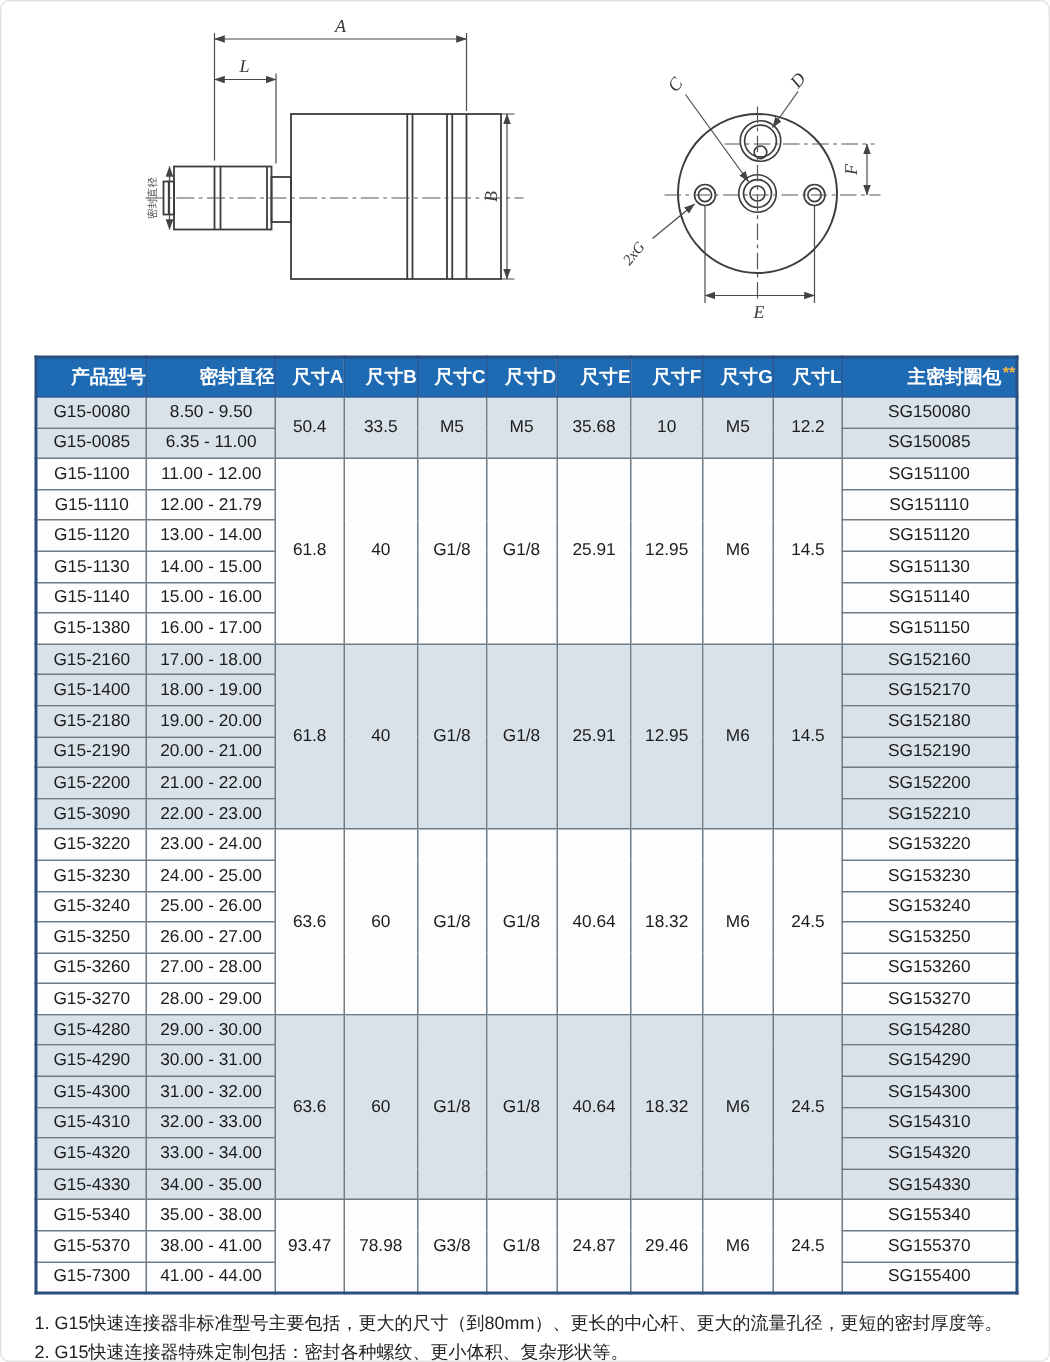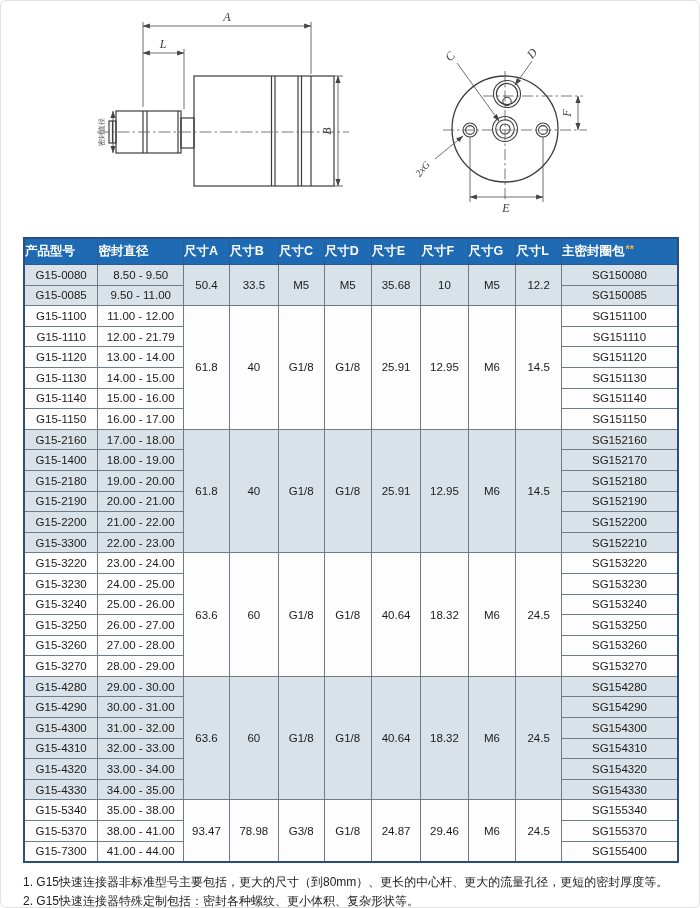--- a/index.html
+++ b/index.html
@@ -14,21 +14,21 @@
   .dim-label{font-family:"Liberation Serif","DejaVu Serif",serif;font-style:italic;font-size:12px;}
   .dim-label-small{font-family:"Liberation Serif","DejaVu Serif",serif;font-style:italic;font-size:10px;}
   .seal-dia-label{font-size:7px;fill:#444;}
   table.spec{
     border-collapse:collapse;table-layout:fixed;
     width:656px;margin:4px 22px 10px 22px;
     border:2px solid #2a4e7e;
   }
   table.spec th{
     background:#1e6ab3;color:#fff;font-size:12.5px;font-weight:bold;
-    height:25px;padding:0;border:1px solid #2b5a95;text-align:left;
+    height:25px;padding:0;border:1px solid #2b5a95;text-align:right;
   }
   table.spec th .hdr-star{color:#f5b544;font-size:11px;vertical-align:top;margin-left:1px;}
   table.spec td{
     border:1px solid #6f7c85;font-size:11.5px;text-align:center;
     height:19.6px;padding:0 2px;background:#fdfdfd;white-space:nowrap;
     overflow:hidden;
   }
   table.spec tr.shaded td{background:#d9e2e8;}
   .footnotes{margin:8px 22px 0 22px;font-size:12px;line-height:19px;color:#222;}
   .footnotes p{margin:0;}
@@ -181,21 +181,21 @@
         <td rowspan="2">M5</td>
         <td rowspan="2">M5</td>
         <td rowspan="2">35.68</td>
         <td rowspan="2">10</td>
         <td rowspan="2">M5</td>
         <td rowspan="2">12.2</td>
         <td>SG150080</td>
       </tr>
       <tr class="shaded">
         <td>G15-0085</td>
-        <td>9.50 - 11.00</td>
+        <td>6.35 - 11.00</td>
         <td>SG150085</td>
       </tr>
 
       <tr>
         <td>G15-1100</td>
         <td>11.00 - 12.00</td>
         <td rowspan="6">61.8</td>
         <td rowspan="6">40</td>
         <td rowspan="6">G1/8</td>
         <td rowspan="6">G1/8</td>
@@ -219,21 +219,21 @@
         <td>G15-1130</td>
         <td>14.00 - 15.00</td>
         <td>SG151130</td>
       </tr>
       <tr>
         <td>G15-1140</td>
         <td>15.00 - 16.00</td>
         <td>SG151140</td>
       </tr>
       <tr>
-        <td>G15-1150</td>
+        <td>G15-1380</td>
         <td>16.00 - 17.00</td>
         <td>SG151150</td>
       </tr>
 
       <tr class="shaded">
         <td>G15-2160</td>
         <td>17.00 - 18.00</td>
         <td rowspan="6">61.8</td>
         <td rowspan="6">40</td>
         <td rowspan="6">G1/8</td>
@@ -258,21 +258,21 @@
         <td>G15-2190</td>
         <td>20.00 - 21.00</td>
         <td>SG152190</td>
       </tr>
       <tr class="shaded">
         <td>G15-2200</td>
         <td>21.00 - 22.00</td>
         <td>SG152200</td>
       </tr>
       <tr class="shaded">
-        <td>G15-3300</td>
+        <td>G15-3090</td>
         <td>22.00 - 23.00</td>
         <td>SG152210</td>
       </tr>
 
       <tr>
         <td>G15-3220</td>
         <td>23.00 - 24.00</td>
         <td rowspan="6">63.6</td>
         <td rowspan="6">60</td>
         <td rowspan="6">G1/8</td>

